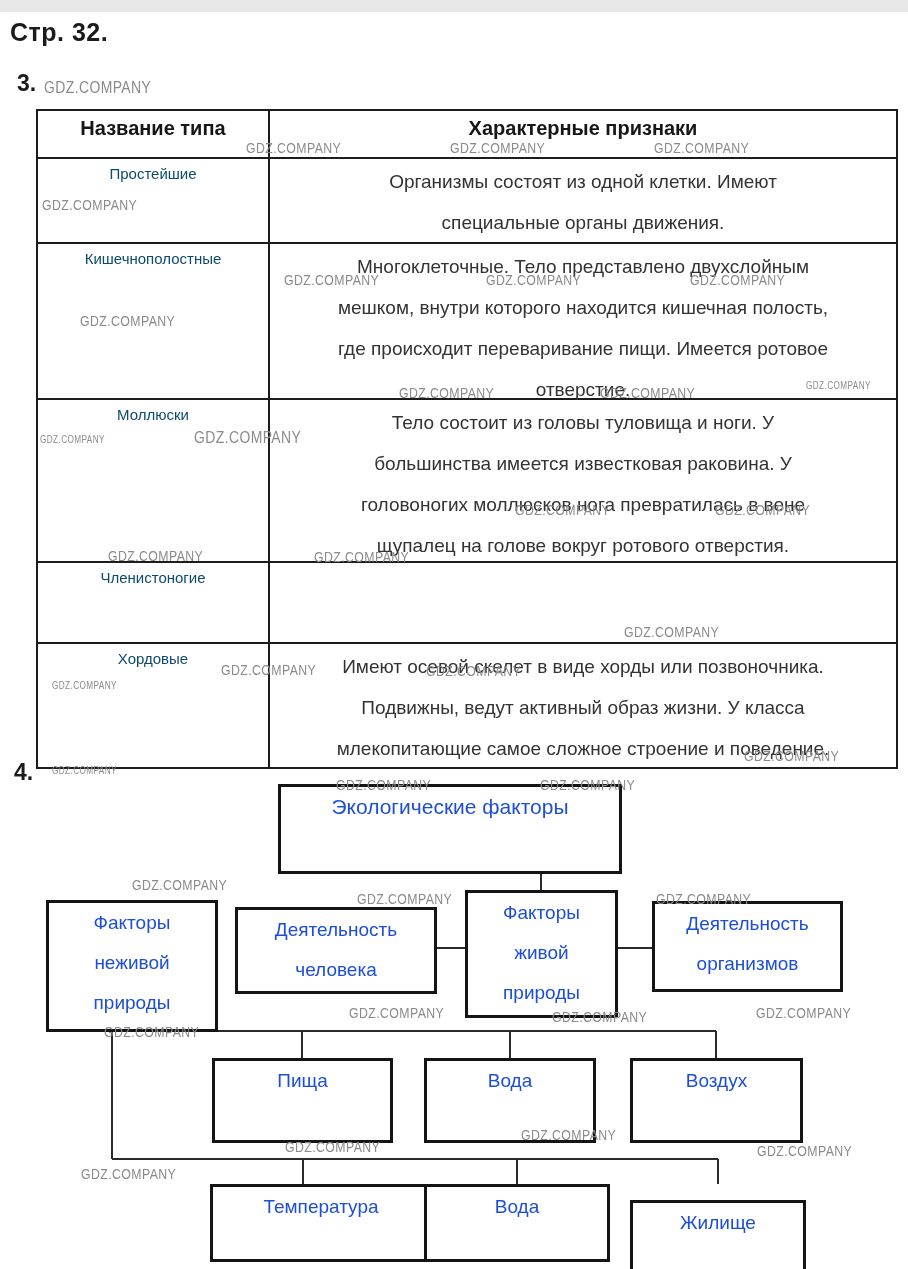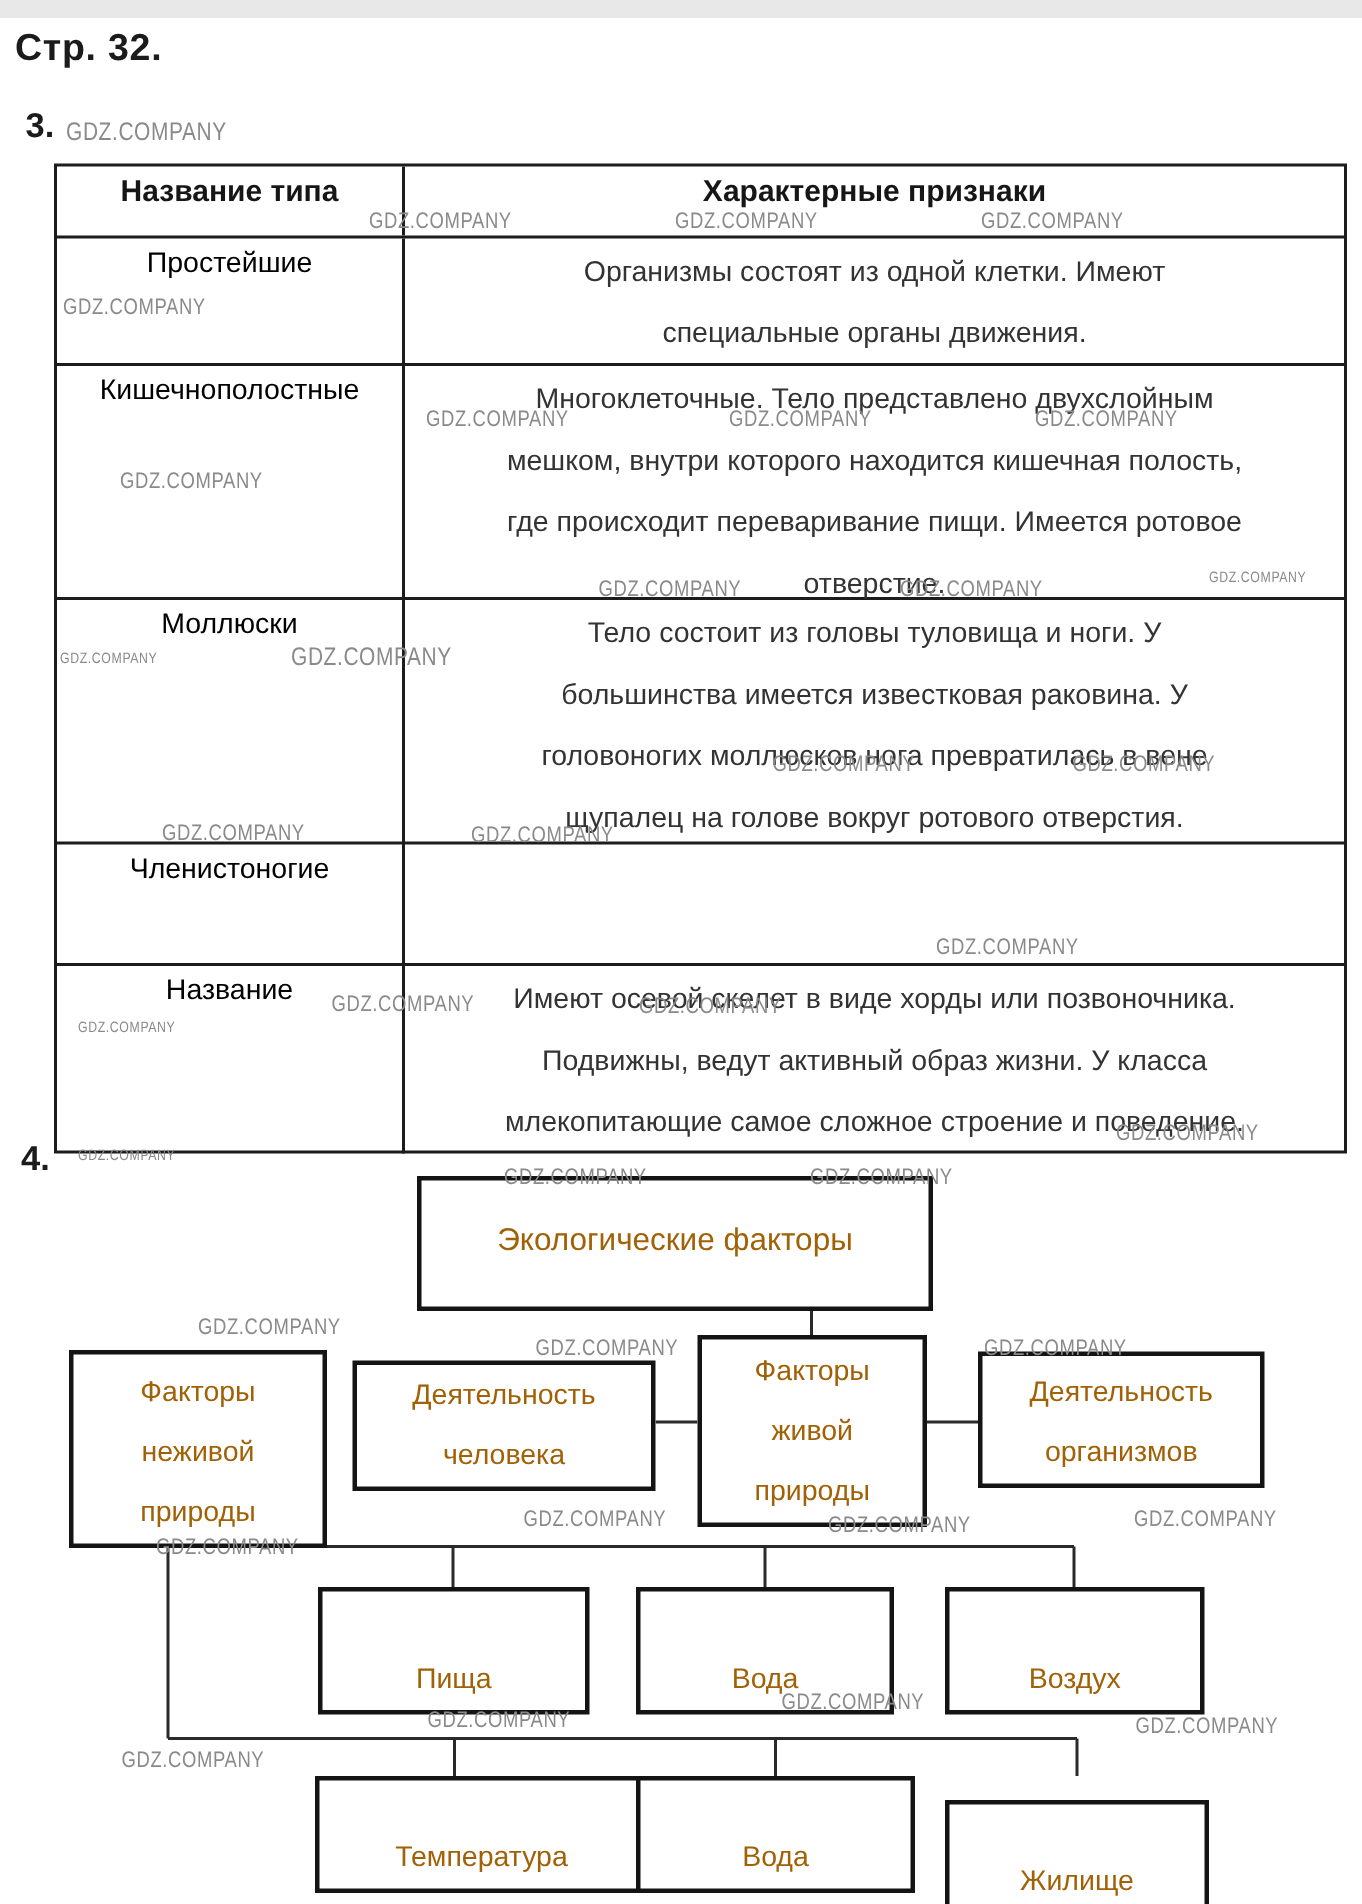--- a/index.html
+++ b/index.html
@@ -19,33 +19,33 @@
   
   .table {
     position:absolute; left:36px; top:97px; width:862px;
     border:2px solid #1c1c1c; box-sizing:border-box; background:transparent;
   }
   .trow { display:grid; grid-template-columns:232px 1fr; border-top:2px solid #1c1c1c; }
   .trow:first-child { border-top:none; }
   .cell { box-sizing:border-box; }
   .type-cell {
     border-right:2px solid #1c1c1c; text-align:center;
-    padding-top:6px; font-size:19px; color:#000000;
+    padding-top:6px; font-size:15px; color:#0c4a6e;
   }
   .desc-cell { text-align:center; padding-top:2px; font-size:19px; line-height:41px; color:#333; }
   .thead { height:46px; }
   .thead .cell { font-weight:bold; font-size:20px; color:#161616; padding-top:5px; line-height:24px; }
 
   
   .connectors { position:absolute; left:0; top:0; pointer-events:none; }
   .connectors line { stroke:#2a2a2a; stroke-width:2; }
   .node {
     position:absolute; box-sizing:border-box; border:3px solid #141414; background:#ffffff;
-    display:flex; flex-direction:column; align-items:center; justify-content:flex-end;
-    text-align:center; font-size:19px; line-height:40px; color:#a16207;
+    display:flex; flex-direction:column; align-items:center; justify-content:flex-start;
+    text-align:center; font-size:19px; line-height:40px; color:#1d4ed8;
   }
   .node.eco { font-size:21px; padding-bottom:24px; }
 
   
   .wm {
     position:absolute; color:#8a8a8a; white-space:nowrap;
     transform:scaleX(0.82); transform-origin:0 0; letter-spacing:0.5px;
     font-family:"Liberation Sans", sans-serif;
   }
   .wm-s { font-size:10px; }
@@ -89,21 +89,21 @@
           <div>Тело состоит из головы туловища и ноги. У</div>
           <div>большинства имеется известковая раковина. У</div>
           <div>головоногих моллюсков нога превратилась в вене</div>
           <div>щупалец на голове вокруг ротового отверстия.</div>
         </div>
       </div>
       <div class="trow" style="height: 79px;">
         <div class="cell type-cell">Членистоногие</div>
       </div>
       <div class="trow" style="height: 123px;">
-        <div class="cell type-cell">Название</div>
+        <div class="cell type-cell">Хордовые</div>
         <div class="cell desc-cell">
           <div>Имеют осевой скелет в виде хорды или позвоночника.</div>
           <div>Подвижны, ведут активный образ жизни. У класса</div>
           <div>млекопитающие самое сложное строение и поведение.</div>
         </div>
       </div>
     </div>
 
   <div class="sec-num sec4">4.</div>
 

